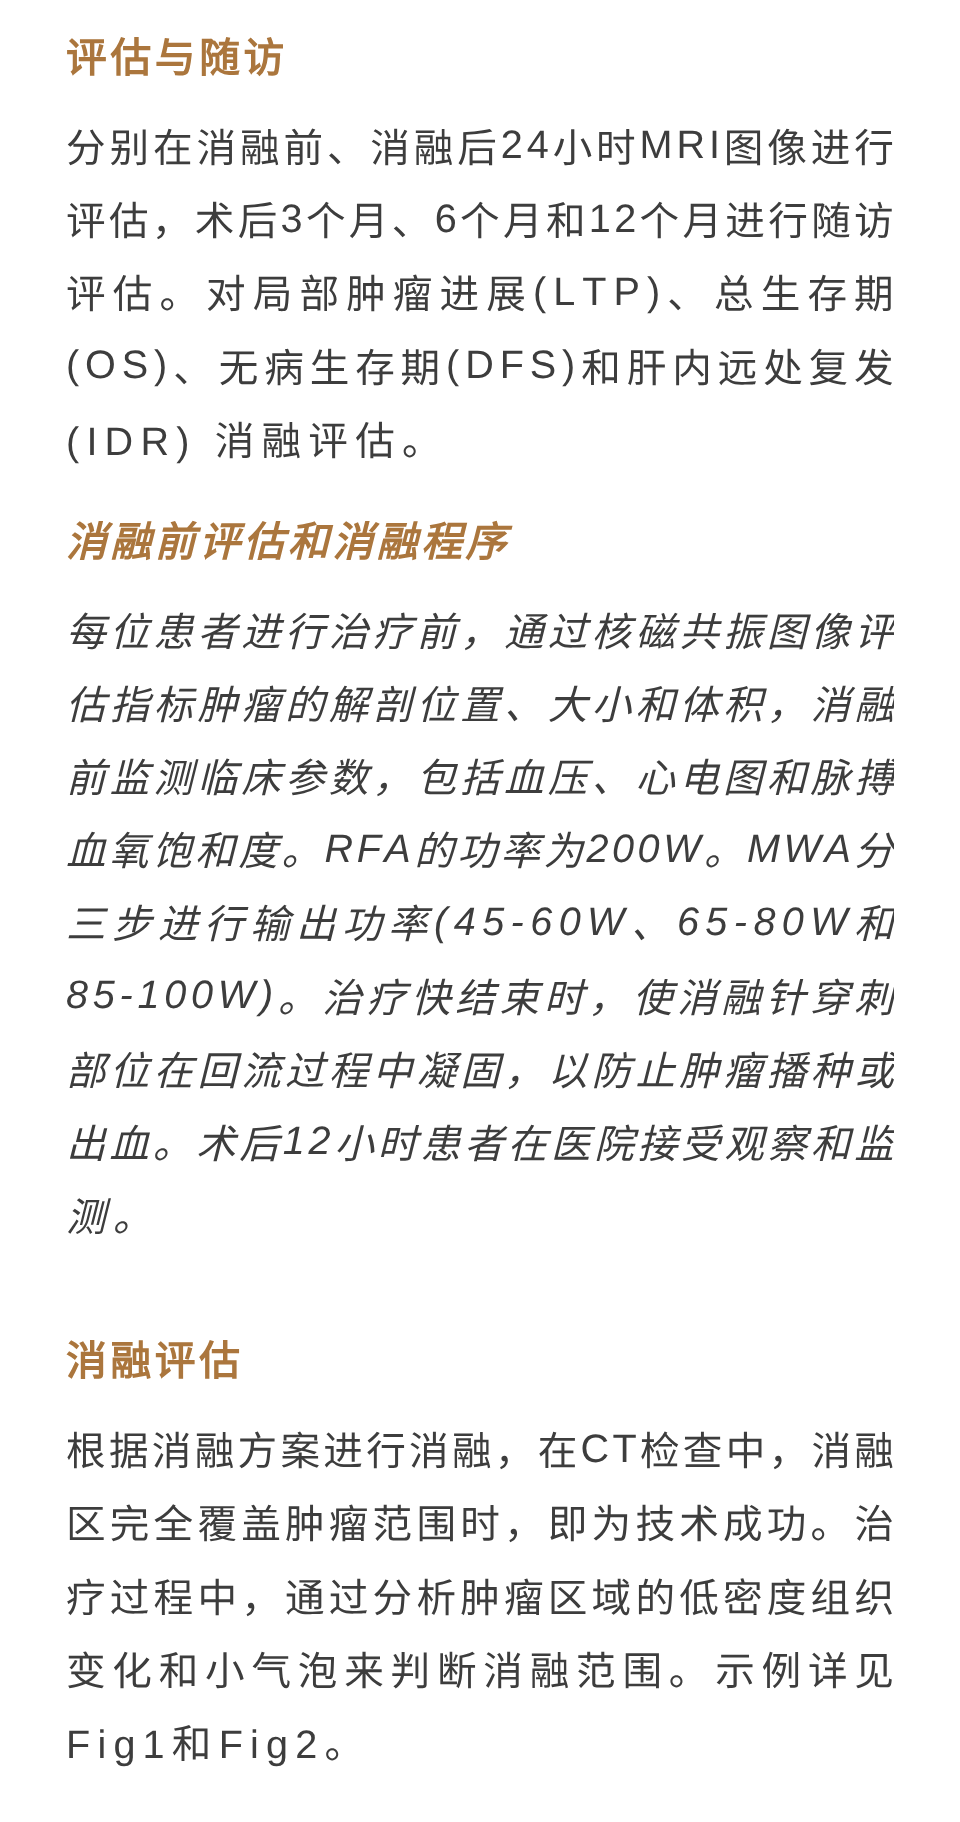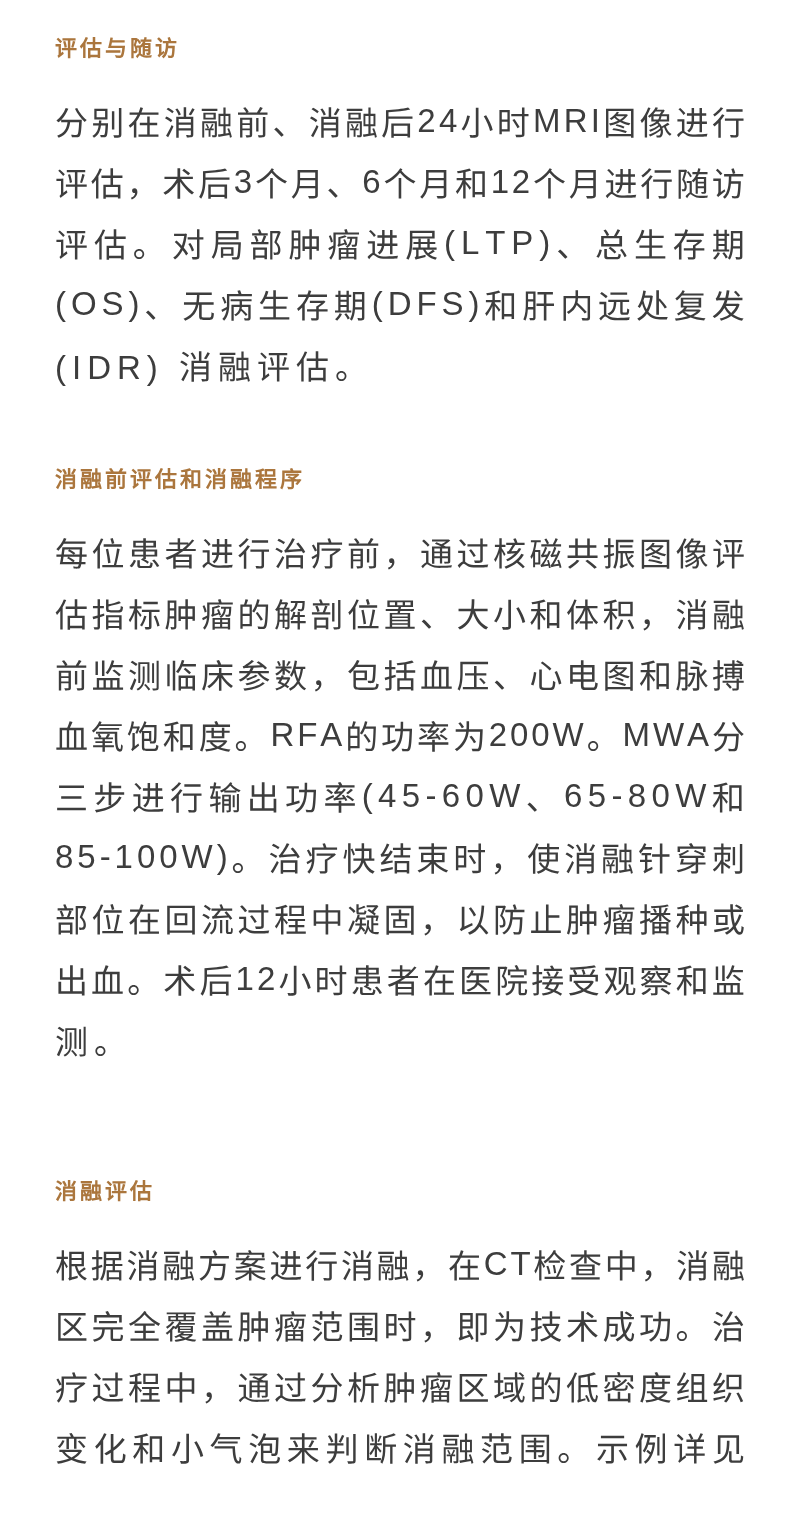--- a/index.html
+++ b/index.html
@@ -11,25 +11,25 @@
   html, body { margin: 0; padding: 0; }
   body {
     width: 800px;
     height: 1518px;
     background: var(--bg);
     font-family: "Liberation Sans", "DejaVu Sans", sans-serif;
     padding: 26px 55px 0 55px;
     overflow: hidden;
   }
   .section { margin: 0; }
-  .section.sec-2 { margin-top: 62px; }
-  .section.sec-3 { margin-top: 99px; }
+  .section.sec-2 { margin-top: 34px; font-style: italic; }
+  .section.sec-3 { margin-top: 70px; }
   .section-heading {
     margin: 0 0 18px 0;
-    font-size: 22px;
+    font-size: 34px;
     font-weight: 700;
     line-height: 46px;
     letter-spacing: 3px;
     color: var(--heading-color);
     white-space: nowrap;
   }
   .paragraph { margin: 0; }
   .para-line {
     height: 61px;
     font-size: 33px;
@@ -419,14 +419,15 @@
         <span>消</span>
         <span>融</span>
         <span>范</span>
         <span>围</span>
         <span>。</span>
         <span>示</span>
         <span>例</span>
         <span>详</span>
         <span>见</span>
       </div>
+    <div class="para-line last">Fig1和Fig2。</div>
   </div>
 </section>
 
 </body></html>

